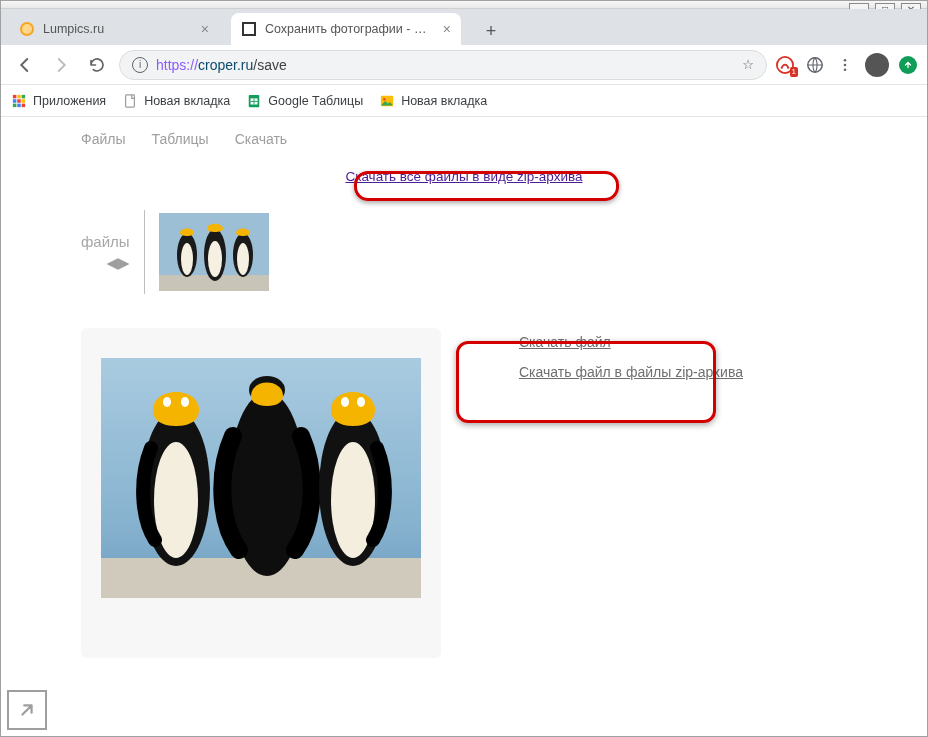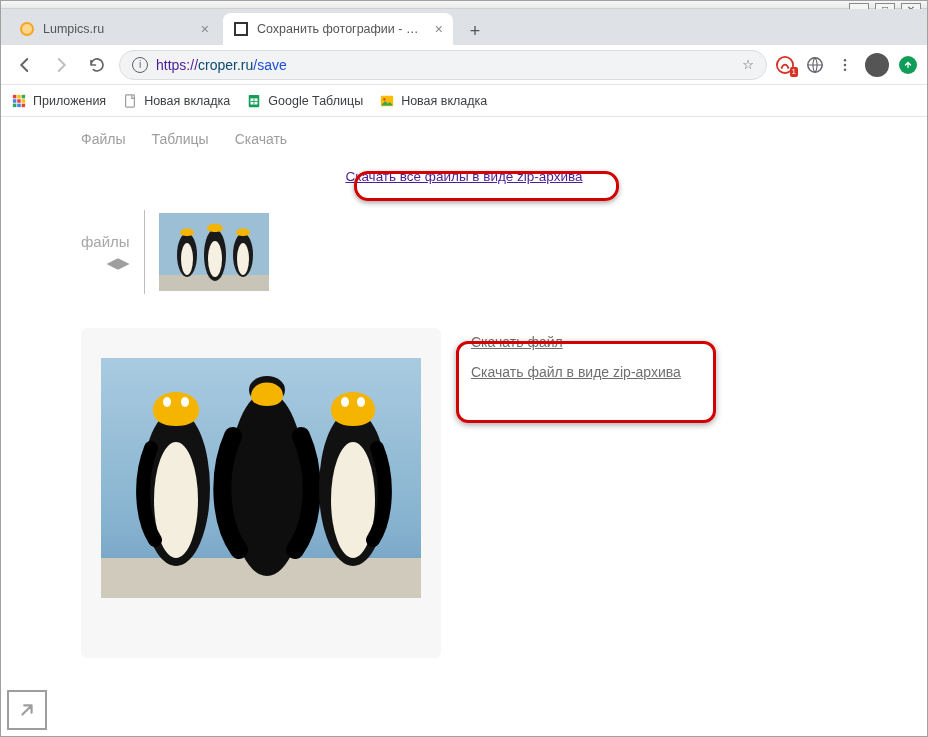--- a/index.html
+++ b/index.html
@@ -33,21 +33,21 @@
     border: 1px solid #8a8a8a;
     background: #f4f4f4;
     font-size: 10px; line-height: 12px;
     text-align: center; color: #555;
   }
   
   .tabs-row {
     height: 36px;
     background: #dee1e6;
     display: flex; align-items: flex-end;
-    padding-left: 8px; gap: 4px;
+    padding-left: 8px; gap: 12px;
     position: relative;
   }
   .tab {
     height: 32px;
     min-width: 210px; max-width: 230px;
     background: #dee1e6;
     display: flex; align-items: center;
     padding: 0 10px; gap: 8px;
     color: #555;
     font-size: 12.5px;
@@ -89,22 +89,22 @@
     color: #202124;
   }
   .omnibox .info-icon {
     width: 16px; height: 16px;
     border: 1.5px solid #5f6368; border-radius: 50%;
     display: flex; align-items: center; justify-content: center;
     font-size: 10px; color: #5f6368;
   }
   .omnibox .url { flex: 1; font-size: 14px; color: #202124; }
   .omnibox .url .host { color: #0c4a6e; }
-  .omnibox .url .proto { color: #4c1d95; text-align: center; }
-  .omnibox .url .path { color: #1d4ed8; }
+  .omnibox .url .proto { color: #8b5cf6; text-align: center; }
+  .omnibox .url .path { color: #404040; }
   .omnibox .star { color: #5f6368; }
   .ext-icons { display: flex; align-items: center; gap: 10px; }
   .ext-icon { width: 20px; height: 20px; display:flex; align-items:center; justify-content:center; }
   .badge { position:relative; }
   .badge::after {
     content: attr(data-badge);
     position: absolute; bottom: -2px; right: -3px;
     background:#d93025; color:#fff; font-size:8px;
     padding:0 2px; border-radius:2px; line-height:10px;
   }
@@ -180,20 +180,21 @@
     padding: 30px 8px 8px 8px;
   }
   .big-img {
     width: 320px; height: 240px;
     margin: 0 auto;
     background:#8fb3cc;
     position:relative;
   }
   .side-links {
     padding-top: 6px;
+    margin-left: 48px;
   }
   .side-links a {
     display:block;
     color:#6f6f6f; font-size:14px;
     text-decoration: underline;
     margin-bottom: 14px;
   }
   .callout-red-2 {
     position:absolute;
     left: 455px; top: 224px;
@@ -430,21 +431,21 @@
               <path d="M12 22c0-24 44-24 44 0 0 10-8 16-22 16s-22-6-22-16z" fill="#f5b400"></path>
               <ellipse cx="26" cy="14" rx="4" ry="5" fill="#fff"></ellipse>
                 <ellipse cx="42" cy="14" rx="4" ry="5" fill="#fff"></ellipse>
               <path d="M58 60c12 30 10 70-4 92" stroke="#000" stroke-width="14" fill="none" stroke-linecap="round"></path>
             </g>
           </svg>
         </div>
       </div>
       <div class="side-links">
         <a>Скачать файл</a>
-        <a>Скачать файл в виде zip-архива</a>
+        <a>Скачать файл в файлы zip-архива</a>
       </div>
     </div>
     <div class="callout-red-2"></div>
 
     <div class="corner-arrow">
       <svg viewBox="0 0 24 24" width="22" height="22">
           <path d="M7 17L17 7M17 7H9M17 7v8" stroke="#9e9e9e" stroke-width="2.4" fill="none" stroke-linecap="round"></path>
         </svg>
     </div>
   </div>

